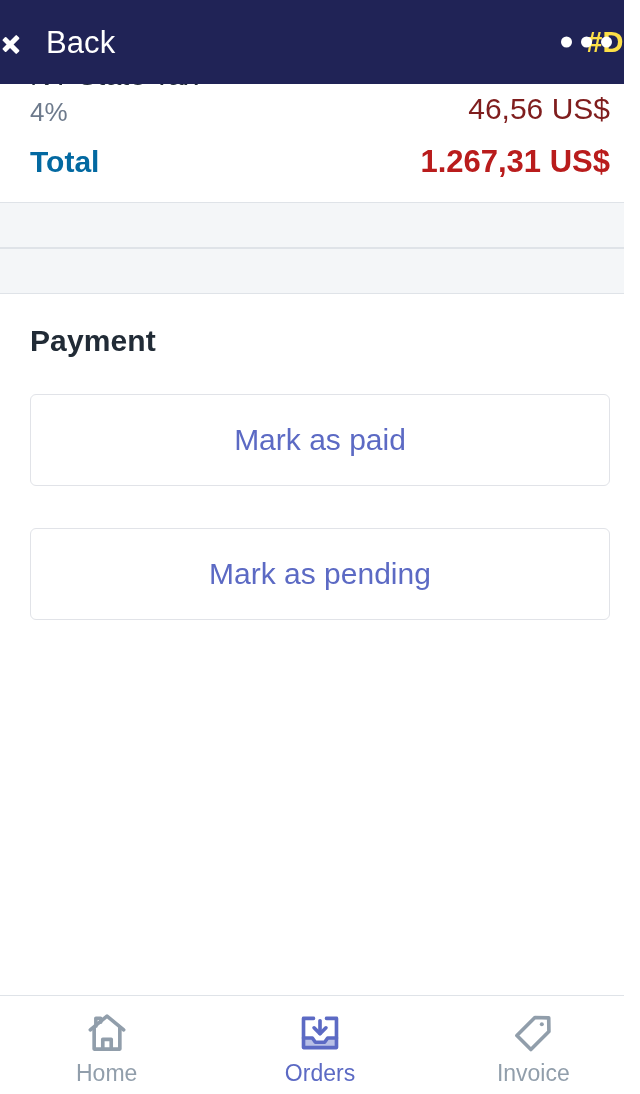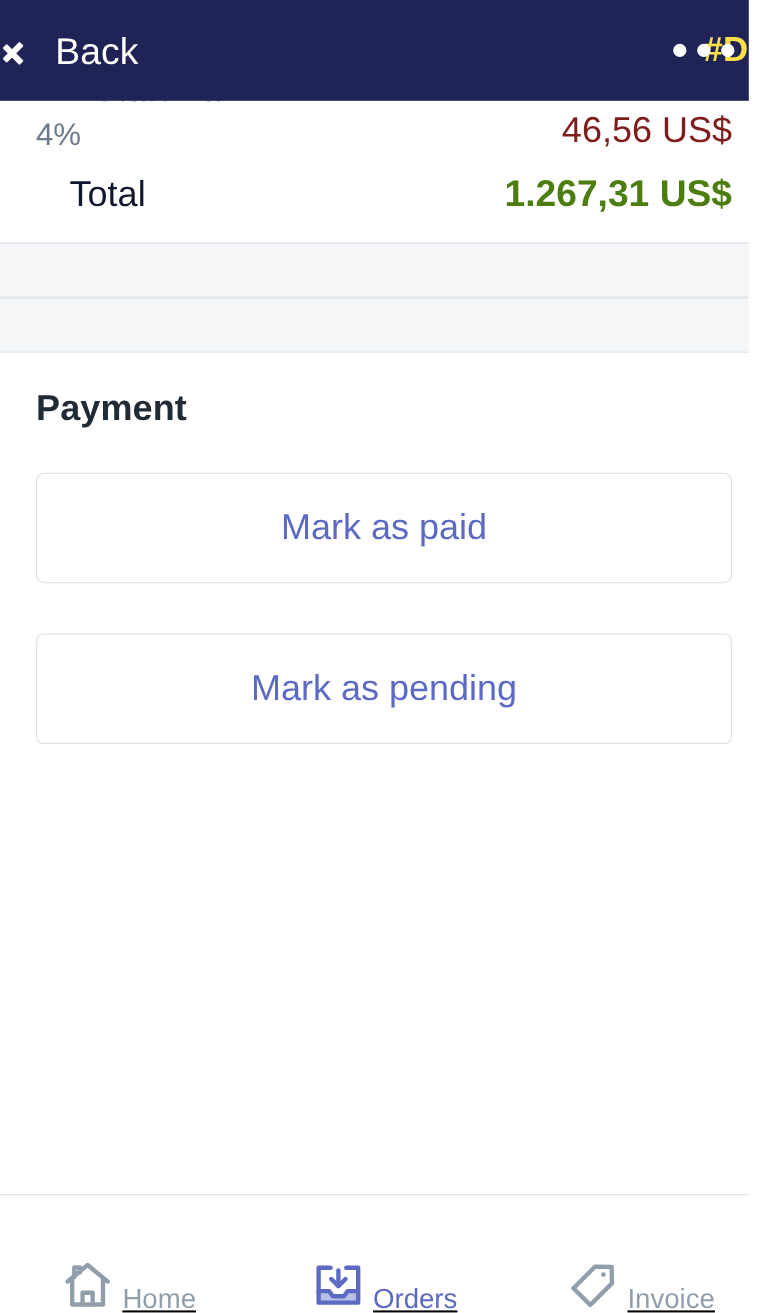--- a/index.html
+++ b/index.html
@@ -145,28 +145,27 @@
   .sum-row.clipped .sum-amt { padding-top: 36px; }
 
   .total-row {
     display: flex;
     align-items: baseline;
     justify-content: space-between;
     padding: 4px 0 22px 0;
   }
   .total-label {
     font-size: 30px;
-    font-weight: normal;
-    color: #0f172a;
-    margin-left: 28px;
+    font-weight: bold;
+    color: #0369a1;
   }
   .total-amt {
     font-size: 31px;
     font-weight: bold;
-    color: #4d7c0f;
+    color: #b91c1c;
     white-space: nowrap;
     margin-left: 16px;
   }
 
   
   .gap-band {
     height: 46px;
     background: #f4f6f8;
     border-top: 1px solid #dfe3e8;
     border-bottom: 1px solid #dfe3e8;
@@ -221,27 +220,26 @@
     width: 640px;
     height: 99px;
     background: #ffffff;
     border-top: 1px solid #dfe3e8;
     display: flex;
     z-index: 60;
   }
   .tab {
     flex: 1;
     display: flex;
-    flex-direction: row;
-    align-items: flex-end;
+    flex-direction: column;
+    align-items: center;
     justify-content: center;
     gap: 6px;
     cursor: pointer;
     padding-top: 4px;
-    text-decoration: underline;
   }
   .tab-icon { width: 46px; height: 46px; display: block; }
   .tab-label {
     font-size: 23px;
     color: #919eab;
     line-height: 1;
   }
   .tab.active .tab-label { color: #5c6ac4; }
 </style>
 </head>

